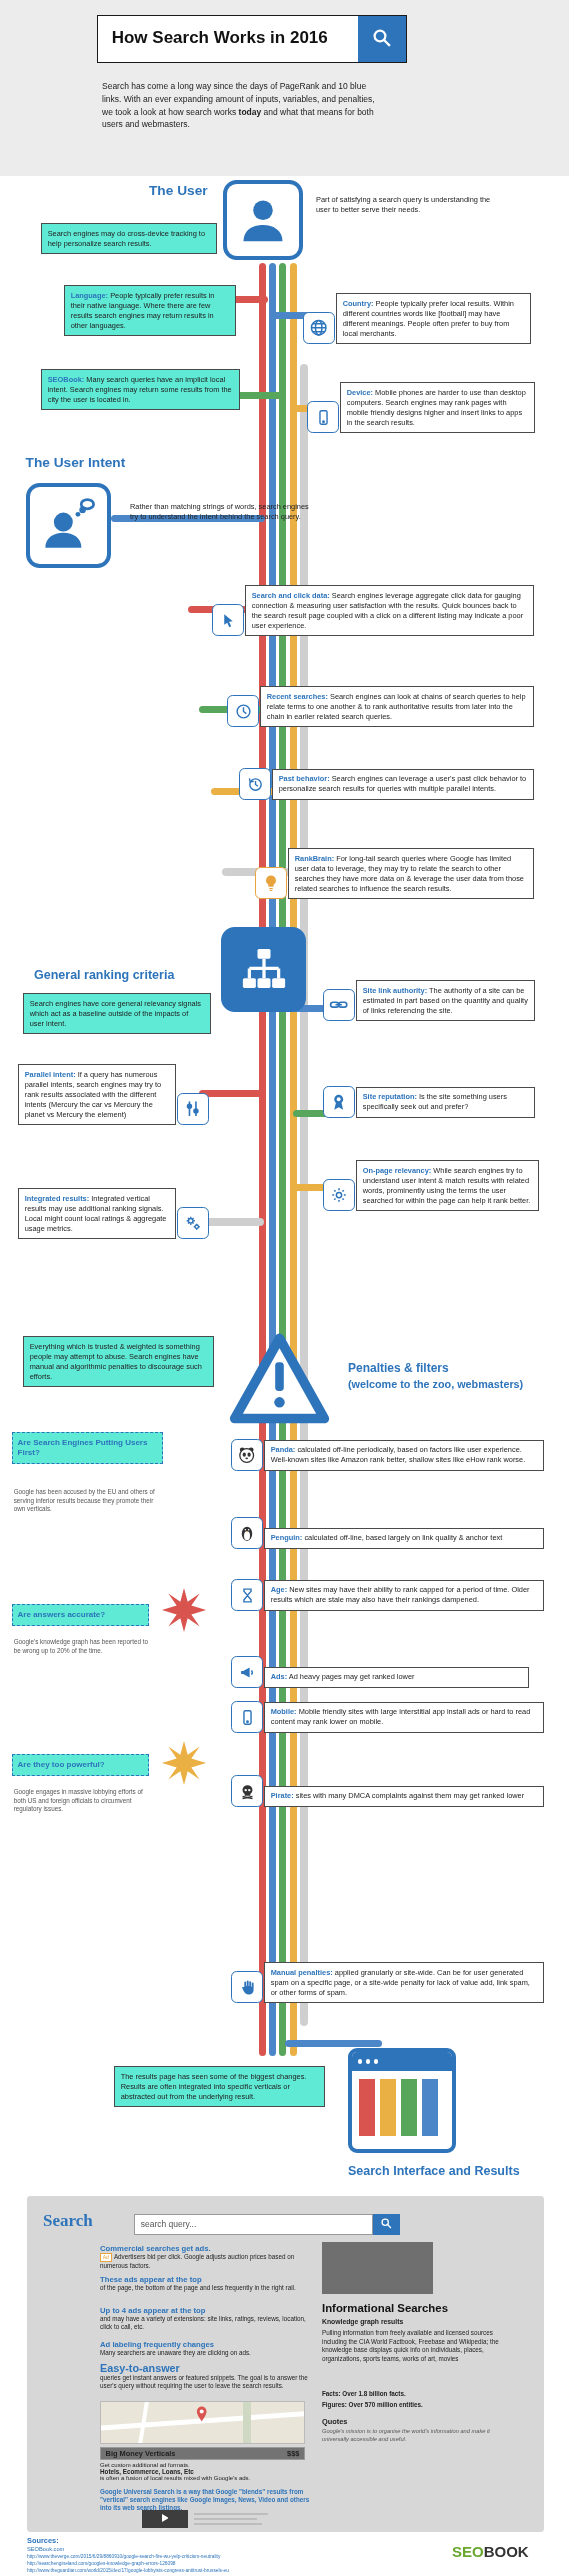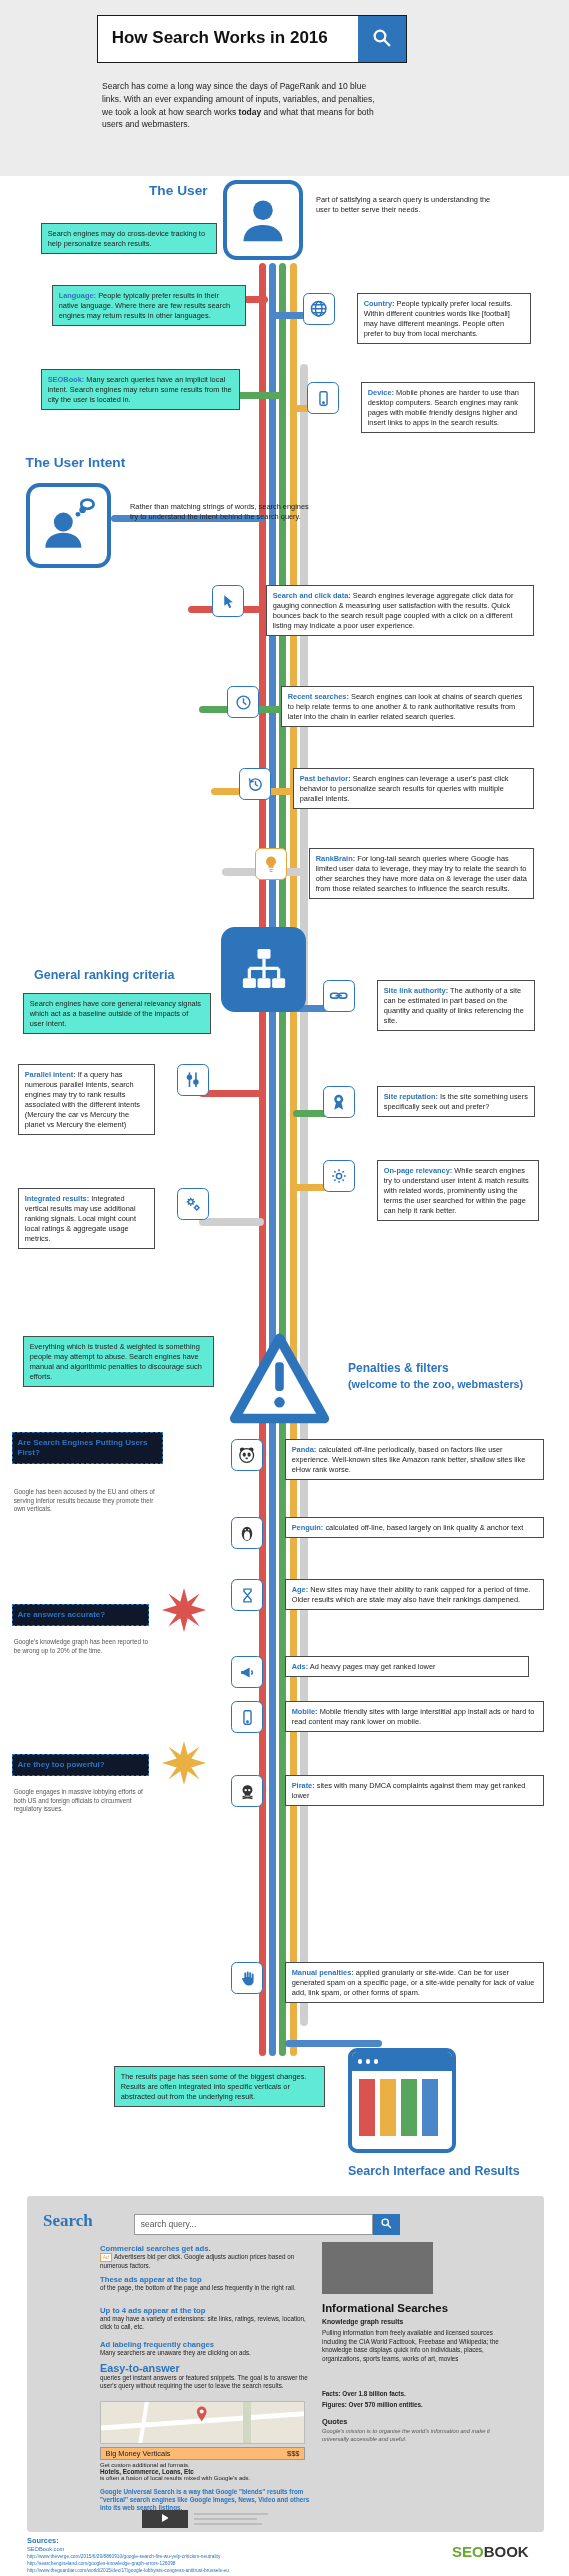--- a/index.html
+++ b/index.html
@@ -8,24 +8,24 @@
   #canvas { position:relative; width:569px; height:2576px; background:#fff; overflow:hidden; }
   .abs { position:absolute; }
   .band { position:absolute; background:#ececec; }
   .fl { position:absolute; border-radius:4px; z-index:1; }
   .box { position:absolute; background:#5eead4; border:1.1px solid #4a4a4a; padding:4.6px 5.7px; font-size:7.4px; line-height:1.35; z-index:3; }
   .box b { color:#2d74bb; }
   .h-blue { position:absolute; color:#2d74bb; font-weight:bold; z-index:3; }
   .note { position:absolute; font-size:7.4px; line-height:1.4; z-index:3; }
   .icon-frame { position:absolute; background:#fff; border:4.6px solid #2d74bb; border-radius:13.7px; display:flex; align-items:center; justify-content:center; z-index:4; color:#2d74bb; }
   .icon-sq { width:32px; height:32px; border:1.7px solid #2d74bb; border-radius:5.7px; background:#fff; display:flex; align-items:center; justify-content:center; color:#2d74bb; flex:0 0 auto; z-index:4; }
-  .factor-row { position:absolute; display:flex; gap:22px; align-items:flex-start; z-index:3; }
+  .factor-row { position:absolute; display:flex; gap:1px; align-items:flex-end; z-index:3; }
   .factor-row .txt { background:#fff; border:1.1px solid #4a4a4a; padding:4.6px 5.7px; font-size:7.4px; line-height:1.35; flex:1; }
   .factor-row .txt b { color:#2d74bb; }
-  .dashed { position:absolute; border:1.1px dashed #2d74bb; color:#2d74bb; font-weight:bold; font-size:8px; line-height:1.3; padding:4.6px; background:#0f172a; z-index:3; }
+  .dashed { position:absolute; border:1.1px dashed #2d74bb; color:#2d74bb; font-weight:bold; font-size:8px; line-height:1.3; padding:4.6px; background:#5eead4; z-index:3; }
   .small-gray { position:absolute; font-size:6.3px; color:#555; line-height:1.35; z-index:3; }
   .serp-h { color:#2d74bb; font-weight:bold; font-size:7.7px; }
   .serp-t { font-size:6.3px; line-height:1.3; color:#222; }
   .ad-tag { display:inline-block; font-size:5.1px; border:0.6px solid #e8a33d; color:#e8a33d; padding:0 1.7px; margin-right:2.3px; vertical-align:middle; background:#fff; }
   #title-box { position:absolute; left:97px; top:15px; width:310px; height:48px; background:#fff; border:1.7px solid #1a1a1a; display:flex; align-items:stretch; z-index:3; }
   #title-box h1 { flex:1; font-size:17px; line-height:44px; padding-left:13.7px; font-weight:bold; color:#111; }
   .search-btn { width:48px; background:#2d74bb; display:flex; align-items:center; justify-content:center; color:#fff; cursor:pointer; }
   .src-link { display:block; color:#2d74bb; text-decoration:none; }
 </style>
 </head>
@@ -72,21 +72,21 @@
   <div class="h-blue" style="left:149px;top:183px;font-size:13.7px">The User</div>
   <div class="icon-frame" style="left:223px;top:180px;width:80px;height:80px">
     <svg width="52" height="52" viewBox="0 0 32 32" fill="currentColor">
         <circle cx="16" cy="10" r="6"></circle>
         <path d="M4 29c0-6.5 5.4-10 12-10s12 3.5 12 10z"></path>
       </svg>
   </div>
   <div class="note" style="left:316px;top:195px;width:188px">Part of satisfying a search query is understanding the user to better serve their needs.</div>
   <div class="box" style="left:41px;top:223px;width:176px">Search engines may do cross-device tracking to help personalize search results.</div>
 
-  <div class="box" style="left:52px;top:285px;width:194px">
+  <div class="box" style="left:64px;top:285px;width:172px">
     <b>Language:</b>
     <span>People typically prefer results in their native language. Where there are few results search engines may return results in other languages.</span>
   </div>
 
   <div class="factor-row" style="left:303px;top:293px;width:228px">
     <div class="icon-sq">
       <svg width="19.4" height="19.4" viewBox="0 0 24 24" fill="none" stroke="currentColor" stroke-width="1.8">
           <circle cx="12" cy="12" r="9"></circle>
           <ellipse cx="12" cy="12" rx="4" ry="9"></ellipse>
           <path d="M3 12h18M4.5 7h15M4.5 17h15"></path>
@@ -452,21 +452,21 @@
     <div style="position:absolute;left:142px;top:0;width:8px;height:46px;background:#cfd8c2"></div>
     <div style="position:absolute;left:91px;top:3.4px">
       <svg width="19.4" height="19.4" viewBox="0 0 24 24">
           <path d="M12 2a6 6 0 0 0-6 6c0 4.5 6 12 6 12s6-7.5 6-12a6 6 0 0 0-6-6z" fill="#d9534f"></path>
           <circle cx="12" cy="8" r="2.5" fill="#fff"></circle>
         </svg>
     </div>
   </div>
 
   <div class="abs" style="left:100px;top:2447px;width:205px;z-index:4">
-    <div style="display:flex;justify-content:space-between;border:0.6px solid #999;background:#fdba74;padding:1.1px 4.6px;font-weight:normal;font-size:7.4px">
+    <div style="display:flex;justify-content:space-between;border:0.6px solid #999;background:#737373;padding:1.1px 4.6px;font-weight:bold;font-size:7.4px">
       <span>Big Money Verticals</span>
       <span>$$$</span>
     </div>
     <div style="font-size:6px;margin-top:1.7px">Get custom additional ad formats.</div>
     <div style="font-size:6.3px;font-weight:bold">Hotels, Ecommerce, Loans, Etc</div>
     <div style="font-size:6px">is often a fusion of local results mixed with Google's ads.</div>
   </div>
 
   <div class="abs" style="left:100px;top:2488px;width:216px;font-size:6.3px;font-weight:bold;color:#2d74bb;line-height:1.3;z-index:4">Google Universal Search is a way that Google "blends" results from "vertical" search engines like Google Images, News, Video and others into its web search listings.</div>
 

